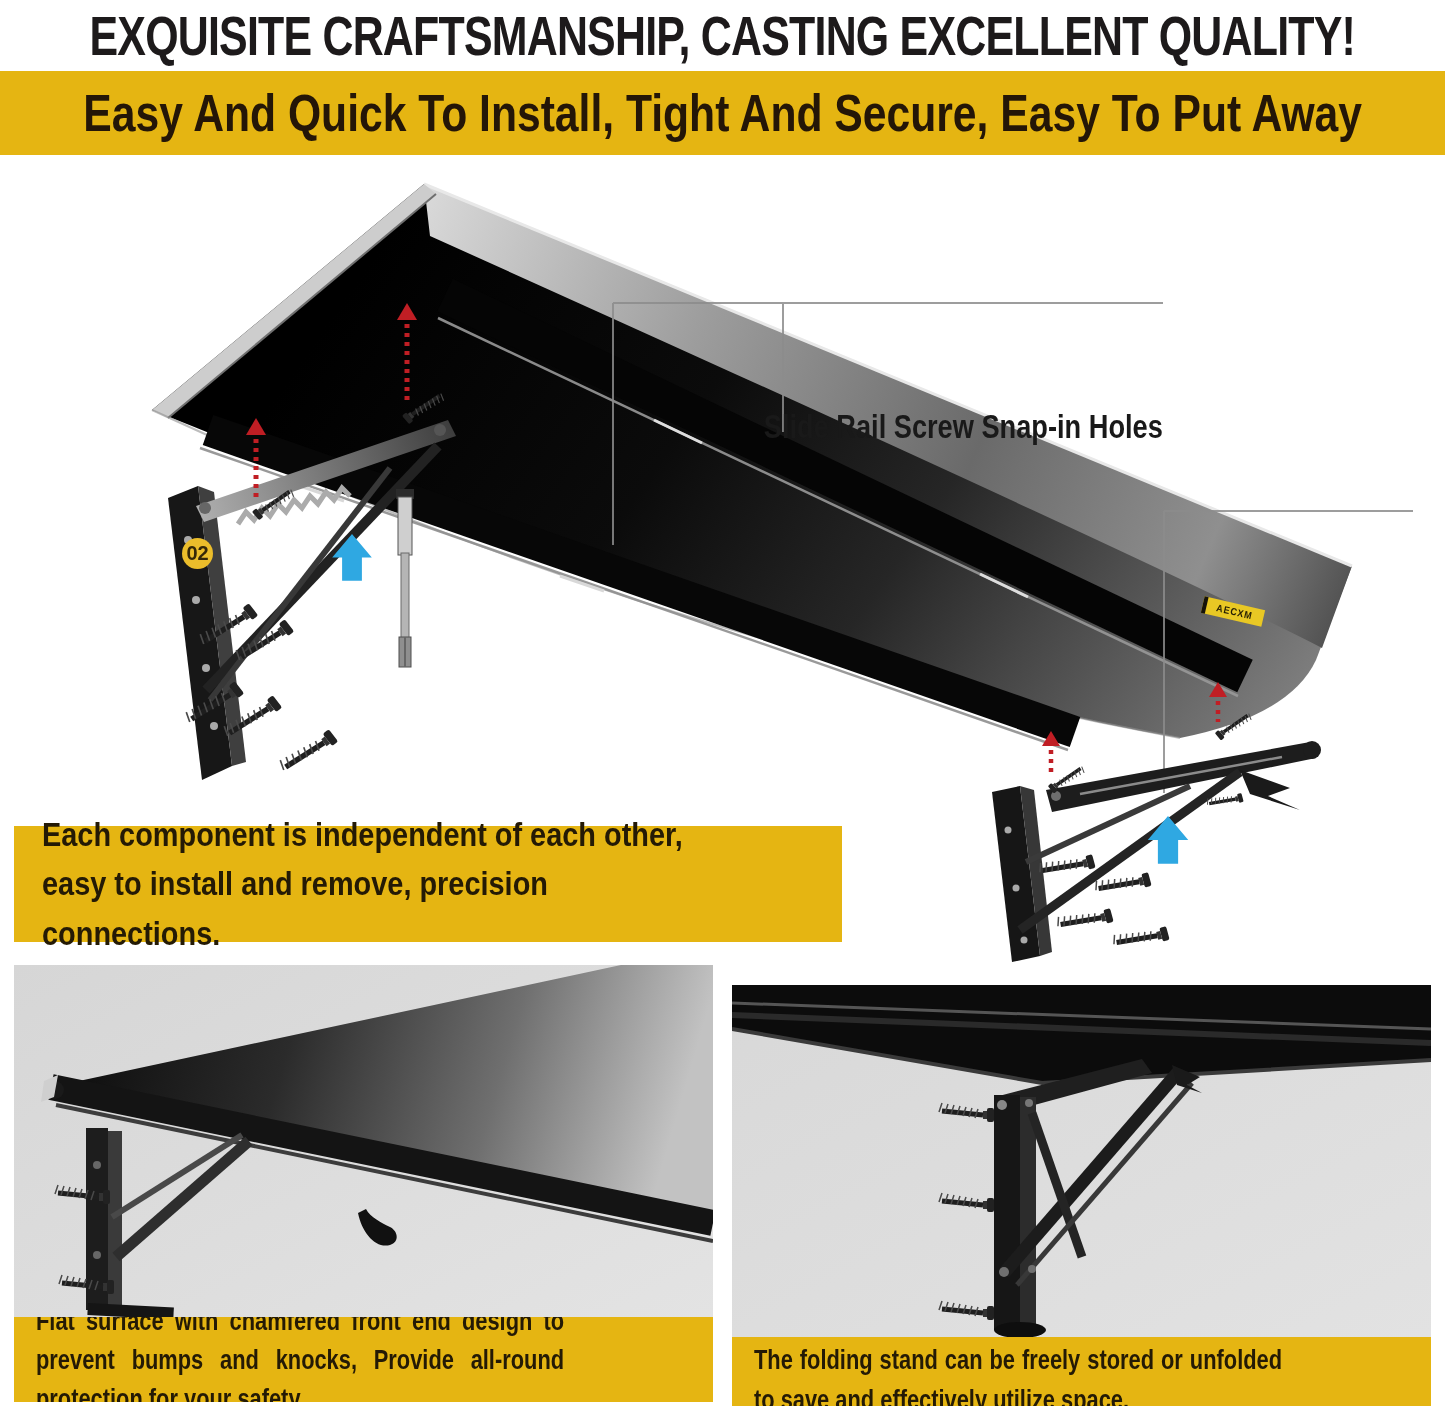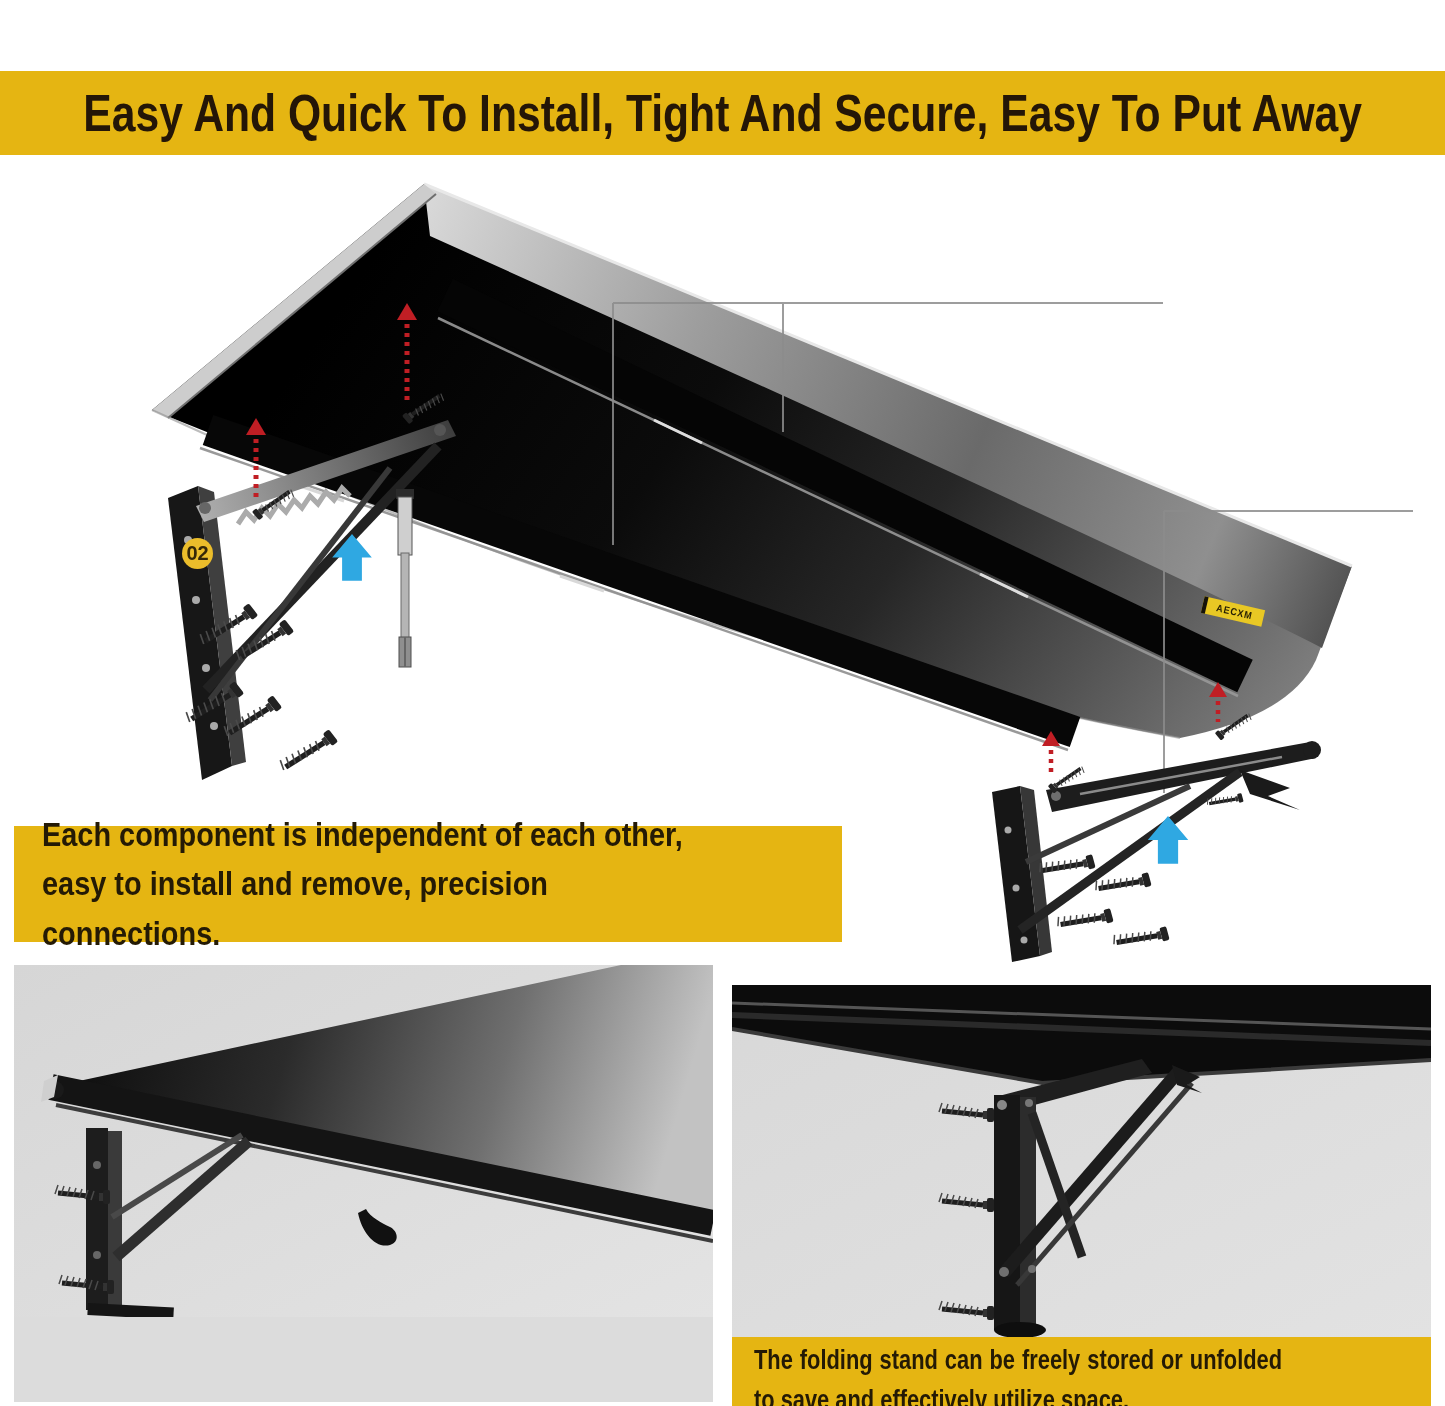--- a/index.html
+++ b/index.html
@@ -43,20 +43,23 @@
          font-size:28px;font-weight:700;line-height:1.4;color:var(--text-dark);
          text-align:justify;}
   .caption.cap-left .txt{width:840px;}
   .caption.cap-right .txt{width:790px;}
 </style>
 </head>
 <body>
 
 <div class="page">
 
+  <div class="headline">
+    <span>EXQUISITE CRAFTSMANSHIP, CASTING EXCELLENT QUALITY!</span>
+  </div>
 
   <div class="banner">
     <span>Easy And Quick To Install, Tight And Secure, Easy To Put Away</span>
   </div>
 
   <div class="stage">
     <svg width="1445" height="810" viewBox="0 155 1445 810">
       <defs>
         <linearGradient id="slabGrad" gradientUnits="userSpaceOnUse" x1="424" y1="184" x2="1250" y2="760">
           <stop offset="0" stop-color="#000000"></stop>
@@ -186,20 +189,23 @@
         <use href="#screwL" transform="translate(1053,788) rotate(140) scale(.7)"></use>
         <use href="#screwL" transform="translate(1220,735) rotate(140) scale(.7)"></use>
       </g>
 
       <g fill="#2FA8E2">
         <polygon transform="translate(352,534) scale(.9)" points="0,0 22,26 11,26 11,52 -11,52 -11,26 -22,26"></polygon>
         <polygon transform="translate(1168,816) scale(.92)" points="0,0 22,26 11,26 11,52 -11,52 -11,26 -22,26"></polygon>
       </g>
     </svg>
 
+    <div class="callout label-slide">
+      <span>Slide Rail Screw Snap-in Holes</span>
+    </div>
   </div>
 
   <div class="badge">02</div>
 
   <div class="sticker">
     <span>AECXM</span>
   </div>
 
   <div class="infobox">
     <div class="txt">Each component is independent of each other, easy to install and remove, precision connections.</div>
@@ -233,20 +239,23 @@
         <circle cx="83" cy="200" r="4" fill="#666"></circle>
         <circle cx="83" cy="290" r="4" fill="#666"></circle>
         <rect x="74" y="338" width="86" height="12" fill="#151515" transform="rotate(3 74 338)"></rect>
         <line x1="102" y1="292" x2="235" y2="176" stroke="#2e2e2e" stroke-width="11"></line>
         <line x1="98" y1="252" x2="228" y2="170" stroke="#494949" stroke-width="6"></line>
         <use href="#screwL" transform="translate(92,232)"></use>
         <use href="#screwL" transform="translate(96,322)"></use>
         <path d="M344,248 C348,268 362,284 376,280 C386,277 384,266 376,262 C368,258 356,252 352,244 Z" fill="#111"></path>
       </g>
     </svg>
+    <div class="caption cap-left">
+      <div class="txt">Flat surface with chamfered front end design to prevent bumps and knocks, Provide all-round protection for your safety.</div>
+    </div>
   </div>
 
   <div class="photo right">
     <svg width="699" height="352" viewBox="0 0 699 352">
       <defs>
         <linearGradient id="pbgR" x1="0" y1="0" x2="1" y2="1">
           <stop offset="0" stop-color="#d8d8d8"></stop>
             <stop offset="1" stop-color="#e2e2e2"></stop>
         </linearGradient>
       </defs>

